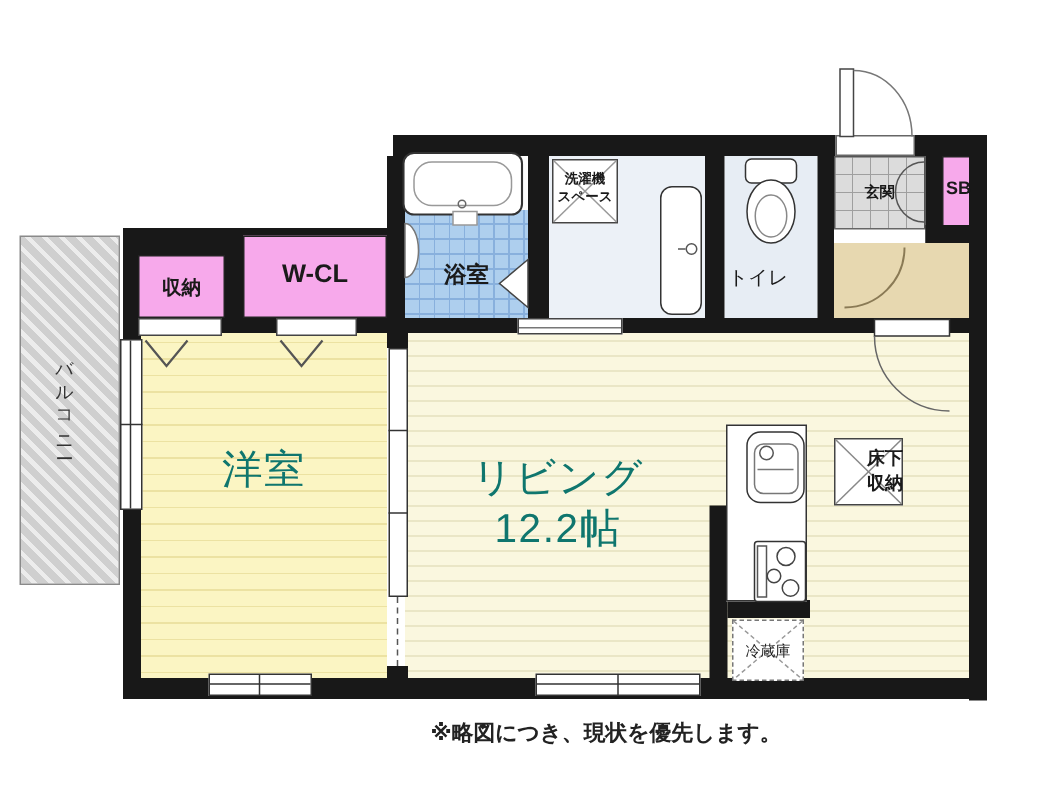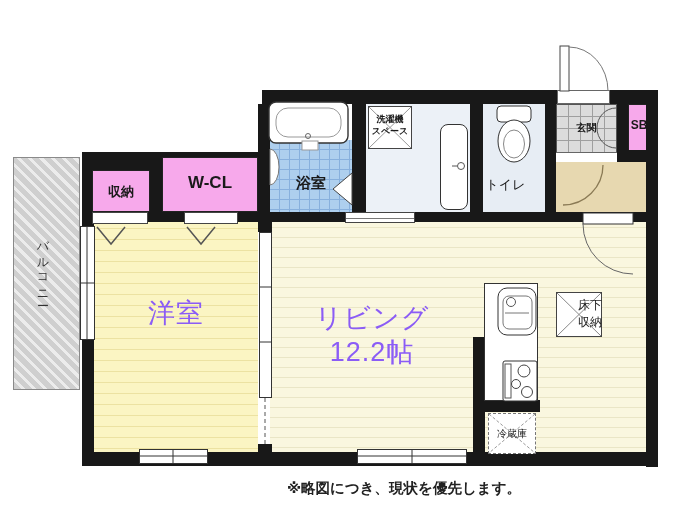--- a/index.html
+++ b/index.html
@@ -28,21 +28,21 @@
   .dashbox{background:#fff;border:1px dashed #777;}
   .kitchen{background:#fff;border:1px solid #333;}
   .vanity{background:#fff;border:1px solid #333;border-radius:8px;}
   .gap{background:#fff;border:1px solid #444;}
   .slidedoor{background:#fff;border:1px solid #444;}
   .slidedoor:after{content:"";position:absolute;left:0;right:0;top:50%;border-top:1px solid #777;}
   .window{background:#fff;border:1px solid #333;}
   .partdoor{background:#fff;border:1px solid #333;}
   
   .lbl{position:absolute;text-align:center;white-space:nowrap;}
-  .big{font-size:27px;line-height:1.25;letter-spacing:1px;color:#8b5cf6;}
+  .big{font-size:27px;line-height:1.25;letter-spacing:1px;color:#0f766e;}
   .vert{writing-mode:vertical-rl;letter-spacing:3px;font-size:12px;color:#333;}
   svg{position:absolute;left:0;top:0;}
 </style>
 </head>
 <body>
 
 <div id="canvas">
 
   <div class="abs balcony" style="left:13px;top:157px;width:67px;height:233px;"></div>
   <div class="abs yoshitsu" style="left:94px;top:218px;width:164px;height:236px;"></div>
@@ -192,20 +192,20 @@
   <div class="lbl" style="left:483px;top:176px;width:45px;font-size:13px;">トイレ</div>
   <div class="lbl" style="left:556px;top:121px;width:61px;font-size:10px;font-weight:600;">玄関</div>
   <div class="lbl" style="left:626px;top:118px;width:26px;font-size:12px;font-weight:700;">SB</div>
   <div class="lbl big" style="left:94px;top:297px;width:164px;">
     <div>洋室</div>
   </div>
   <div class="lbl big" style="left:272px;top:302px;width:200px;">
     <div>リビング</div>
     <div>12.2帖</div>
   </div>
-  <div class="lbl" style="left:556px;top:297px;width:68px;font-size:12px;font-weight:400;line-height:1.4;">
+  <div class="lbl" style="left:556px;top:297px;width:68px;font-size:12px;font-weight:700;line-height:1.4;">
     <div>床下</div>
     <div>収納</div>
   </div>
   <div class="lbl" style="left:488px;top:427px;width:48px;font-size:10px;">冷蔵庫</div>
   <div class="lbl" style="left:287px;top:479px;text-align:left;font-size:14.5px;font-weight:600;color:#222;">※略図につき、現状を優先します。</div>
 
 </div>
 
 </body></html>

